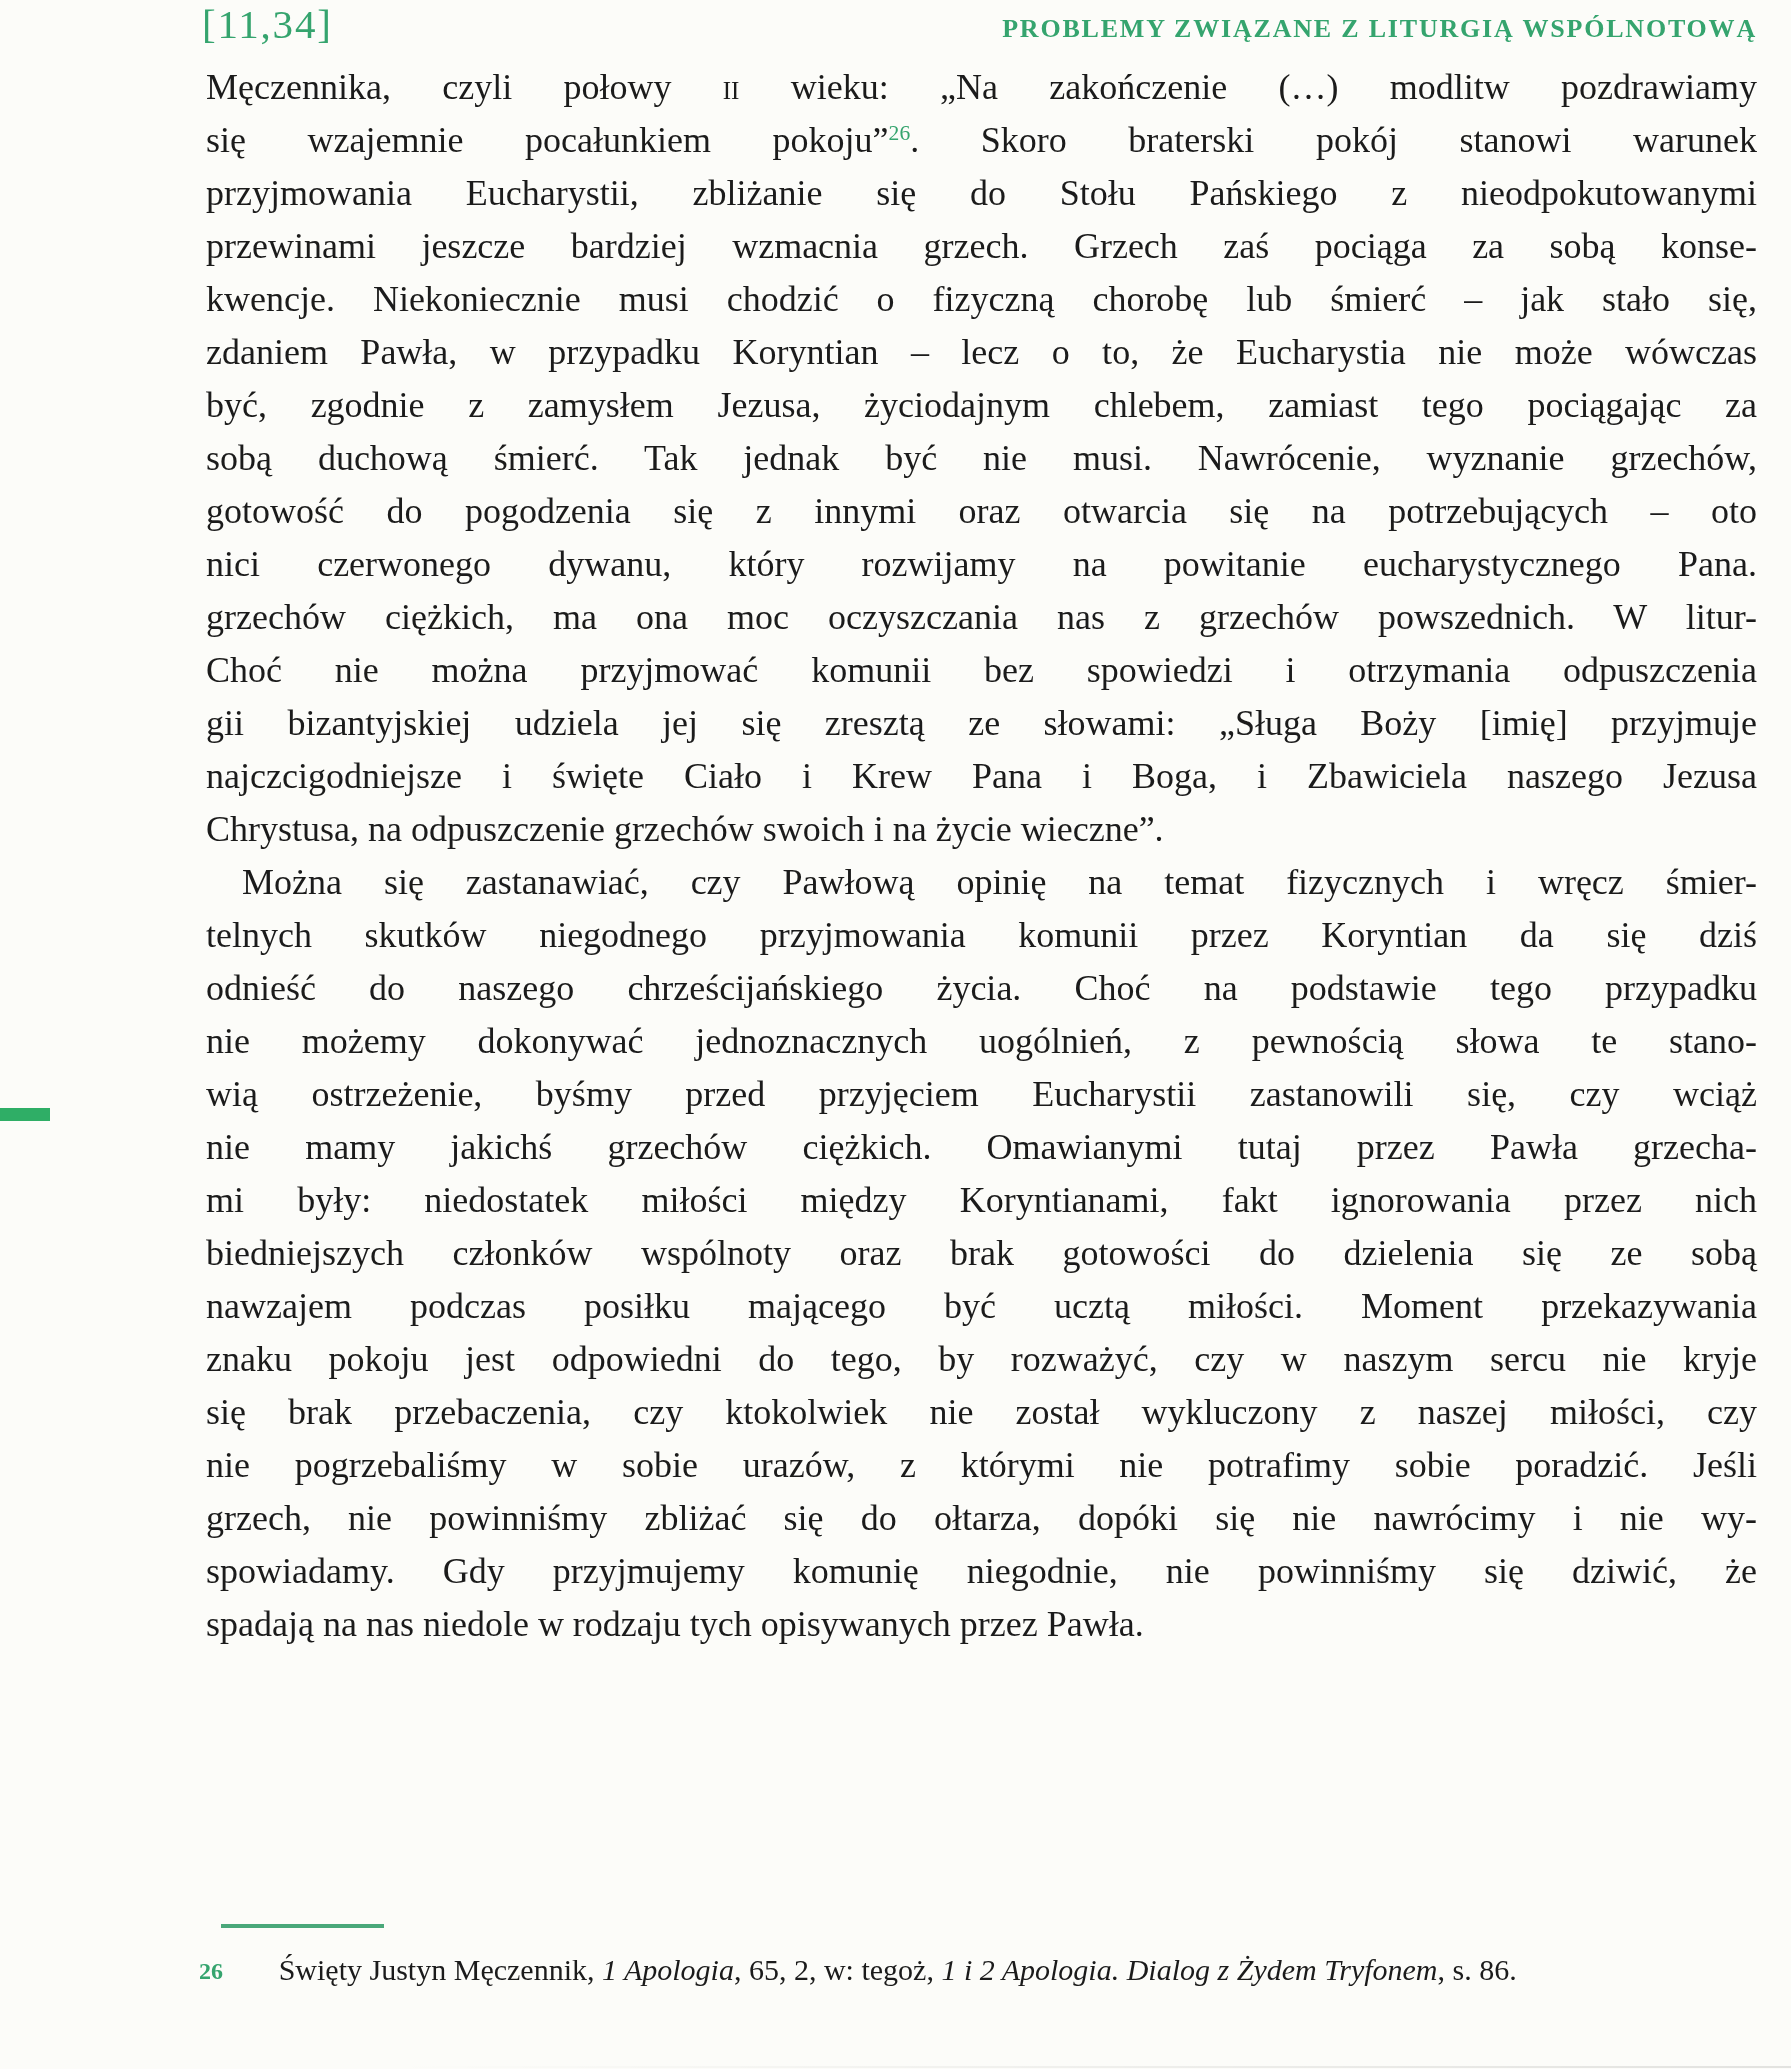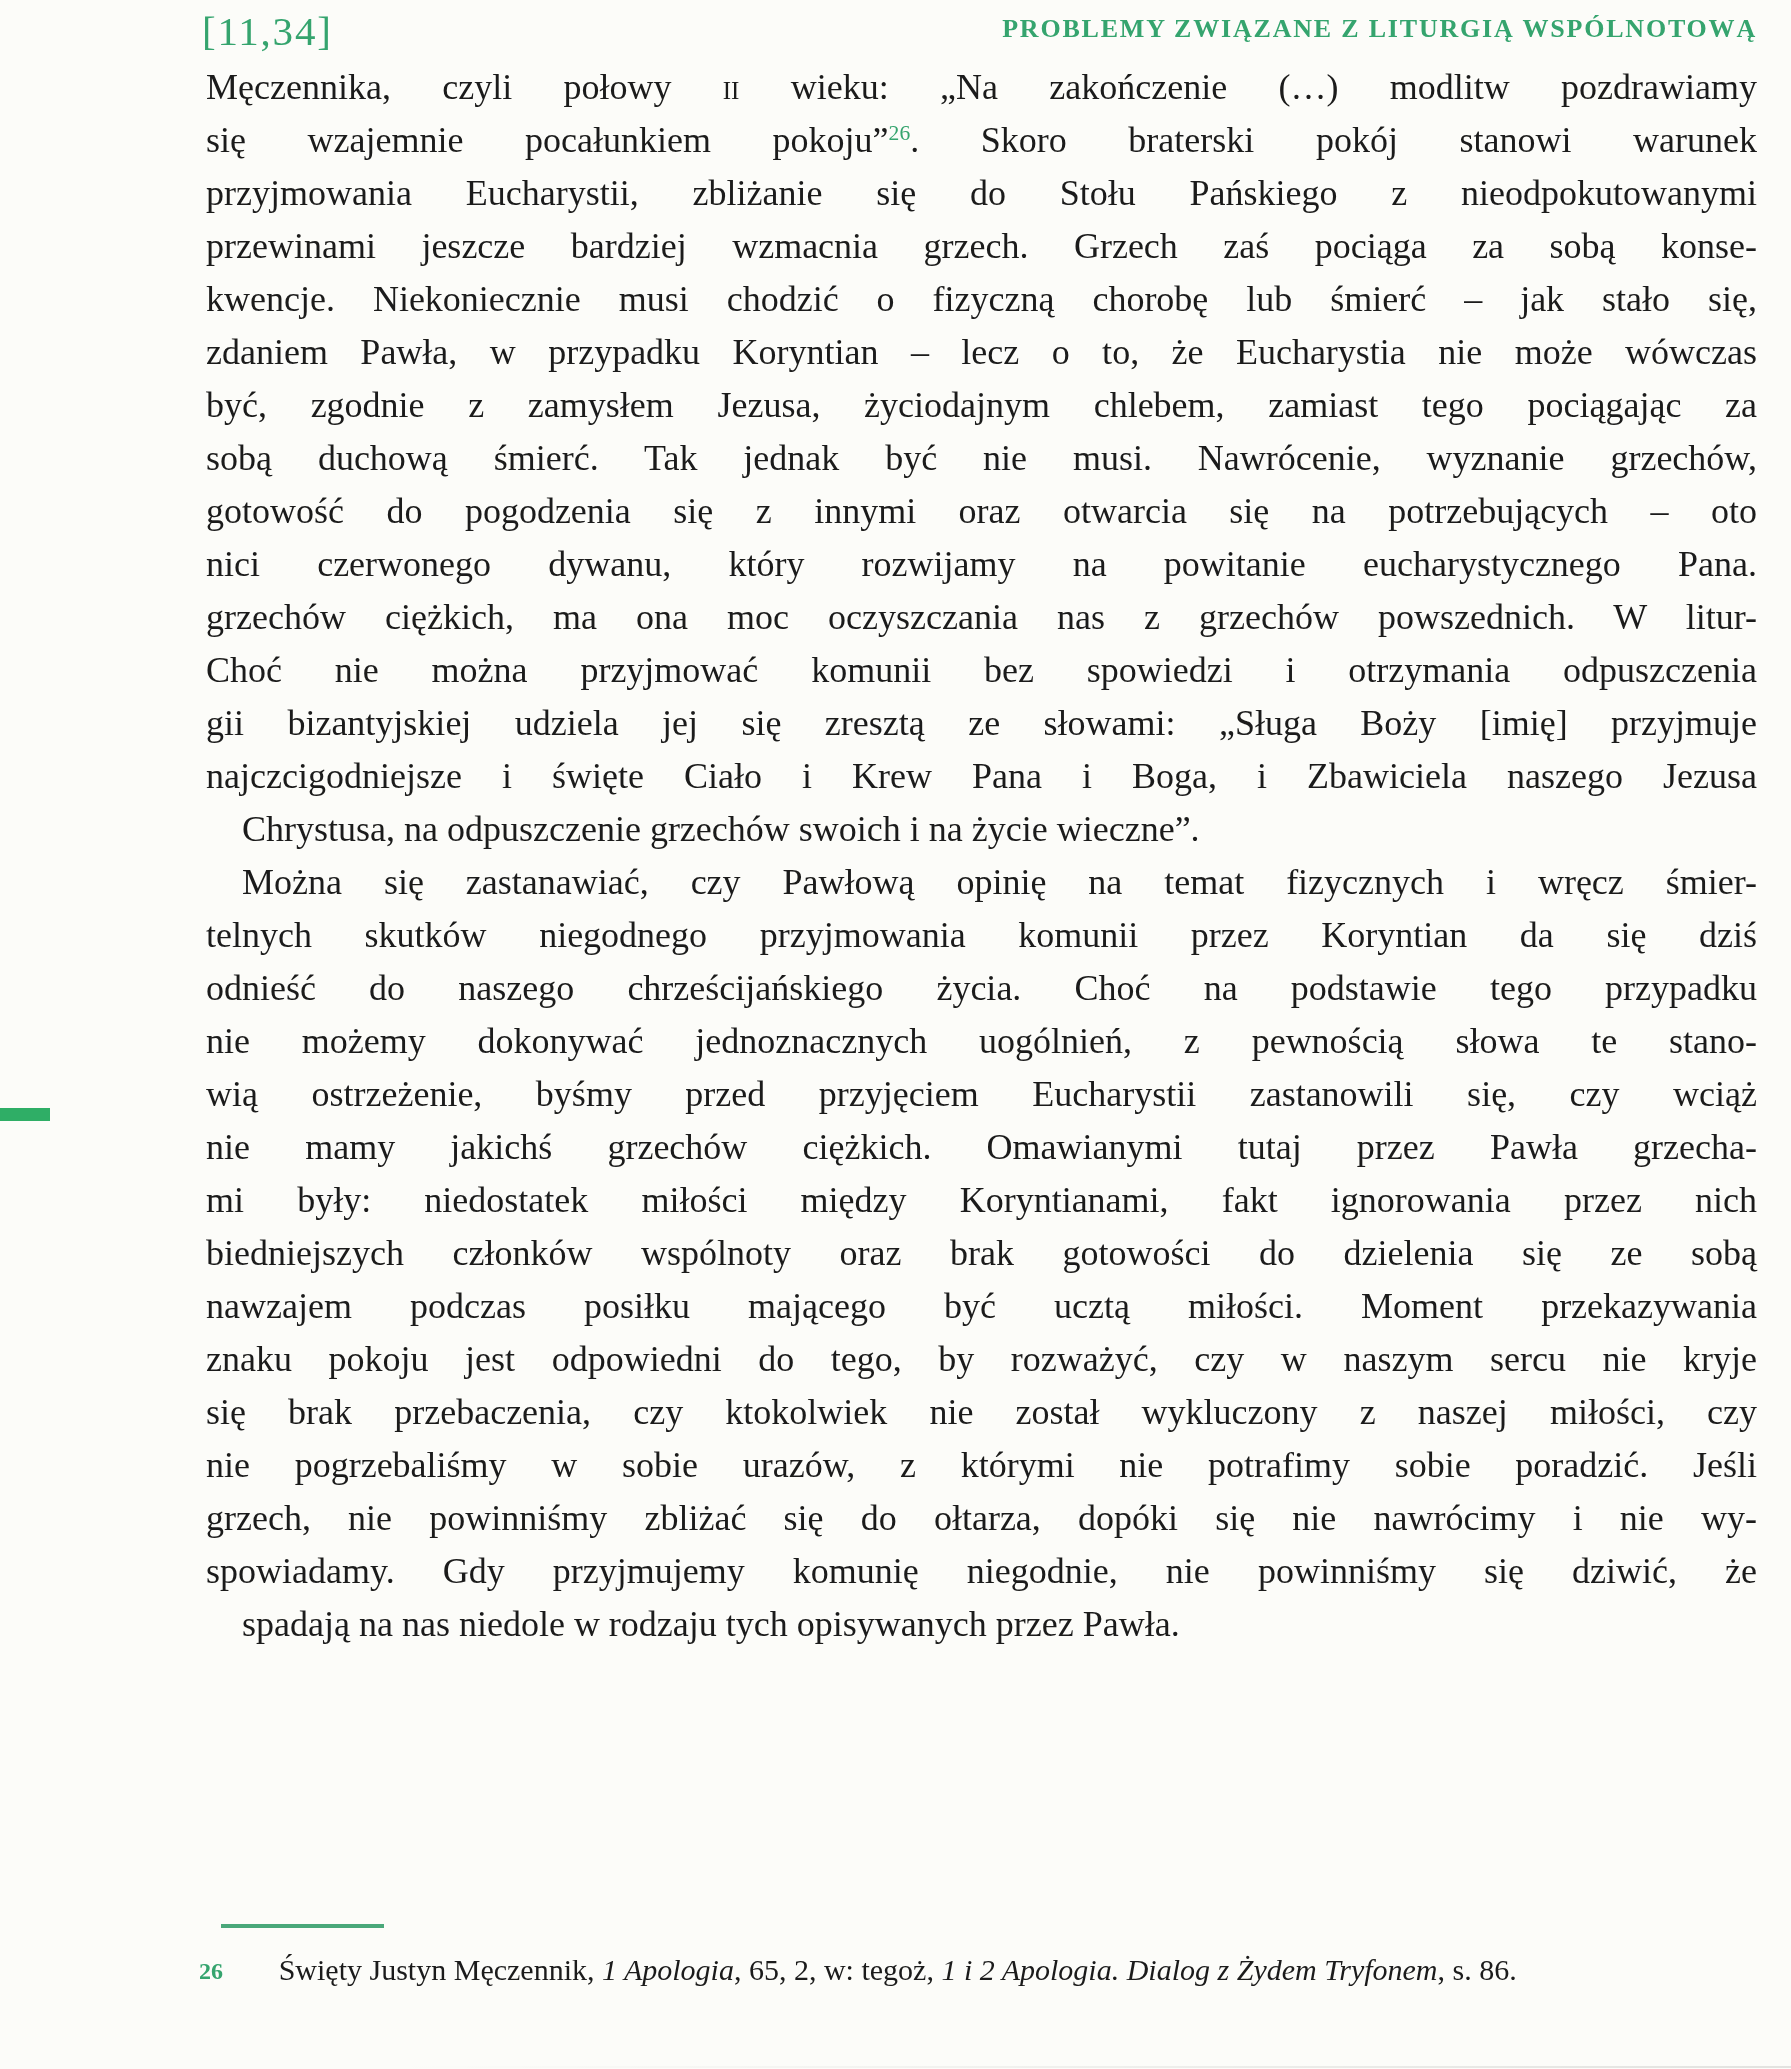--- a/index.html
+++ b/index.html
@@ -11,39 +11,39 @@
   html,body{margin:0;padding:0;}
   body{
     width:1791px;height:2070px;position:relative;
     background:var(--paper);
     font-family:"Liberation Serif","DejaVu Serif",serif;
     color:var(--ink);
     overflow:hidden;
   }
   
   .hdr-left{
-    position:absolute;left:202px;top:7px;
+    position:absolute;left:202px;top:0;
     font-size:41px;letter-spacing:1.8px;color:var(--accent);
     font-weight:400;
   }
   .hdr-right{
     position:absolute;right:34px;top:14.3px;
     font-size:26px;letter-spacing:1.8px;color:var(--accent);
     font-weight:700;white-space:nowrap;
   }
   
   .bodytext{
     position:absolute;left:206px;top:61px;width:1551px;
     font-size:36px;line-height:53px;
   }
   .line{
     text-align:justify;text-align-last:justify;
     height:53px;white-space:nowrap;
   }
-  .line.last{text-align-last:left;margin-left:36px;}
+  .line.last{text-align-last:left;}
   .line.indent{text-indent:36px;}
   .fnref{
     color:var(--accent);
     font-size:0.60em;
     vertical-align:baseline;
     position:relative;top:-0.55em;
     letter-spacing:0;
   }
   .sc{font-variant:small-caps;}
   

